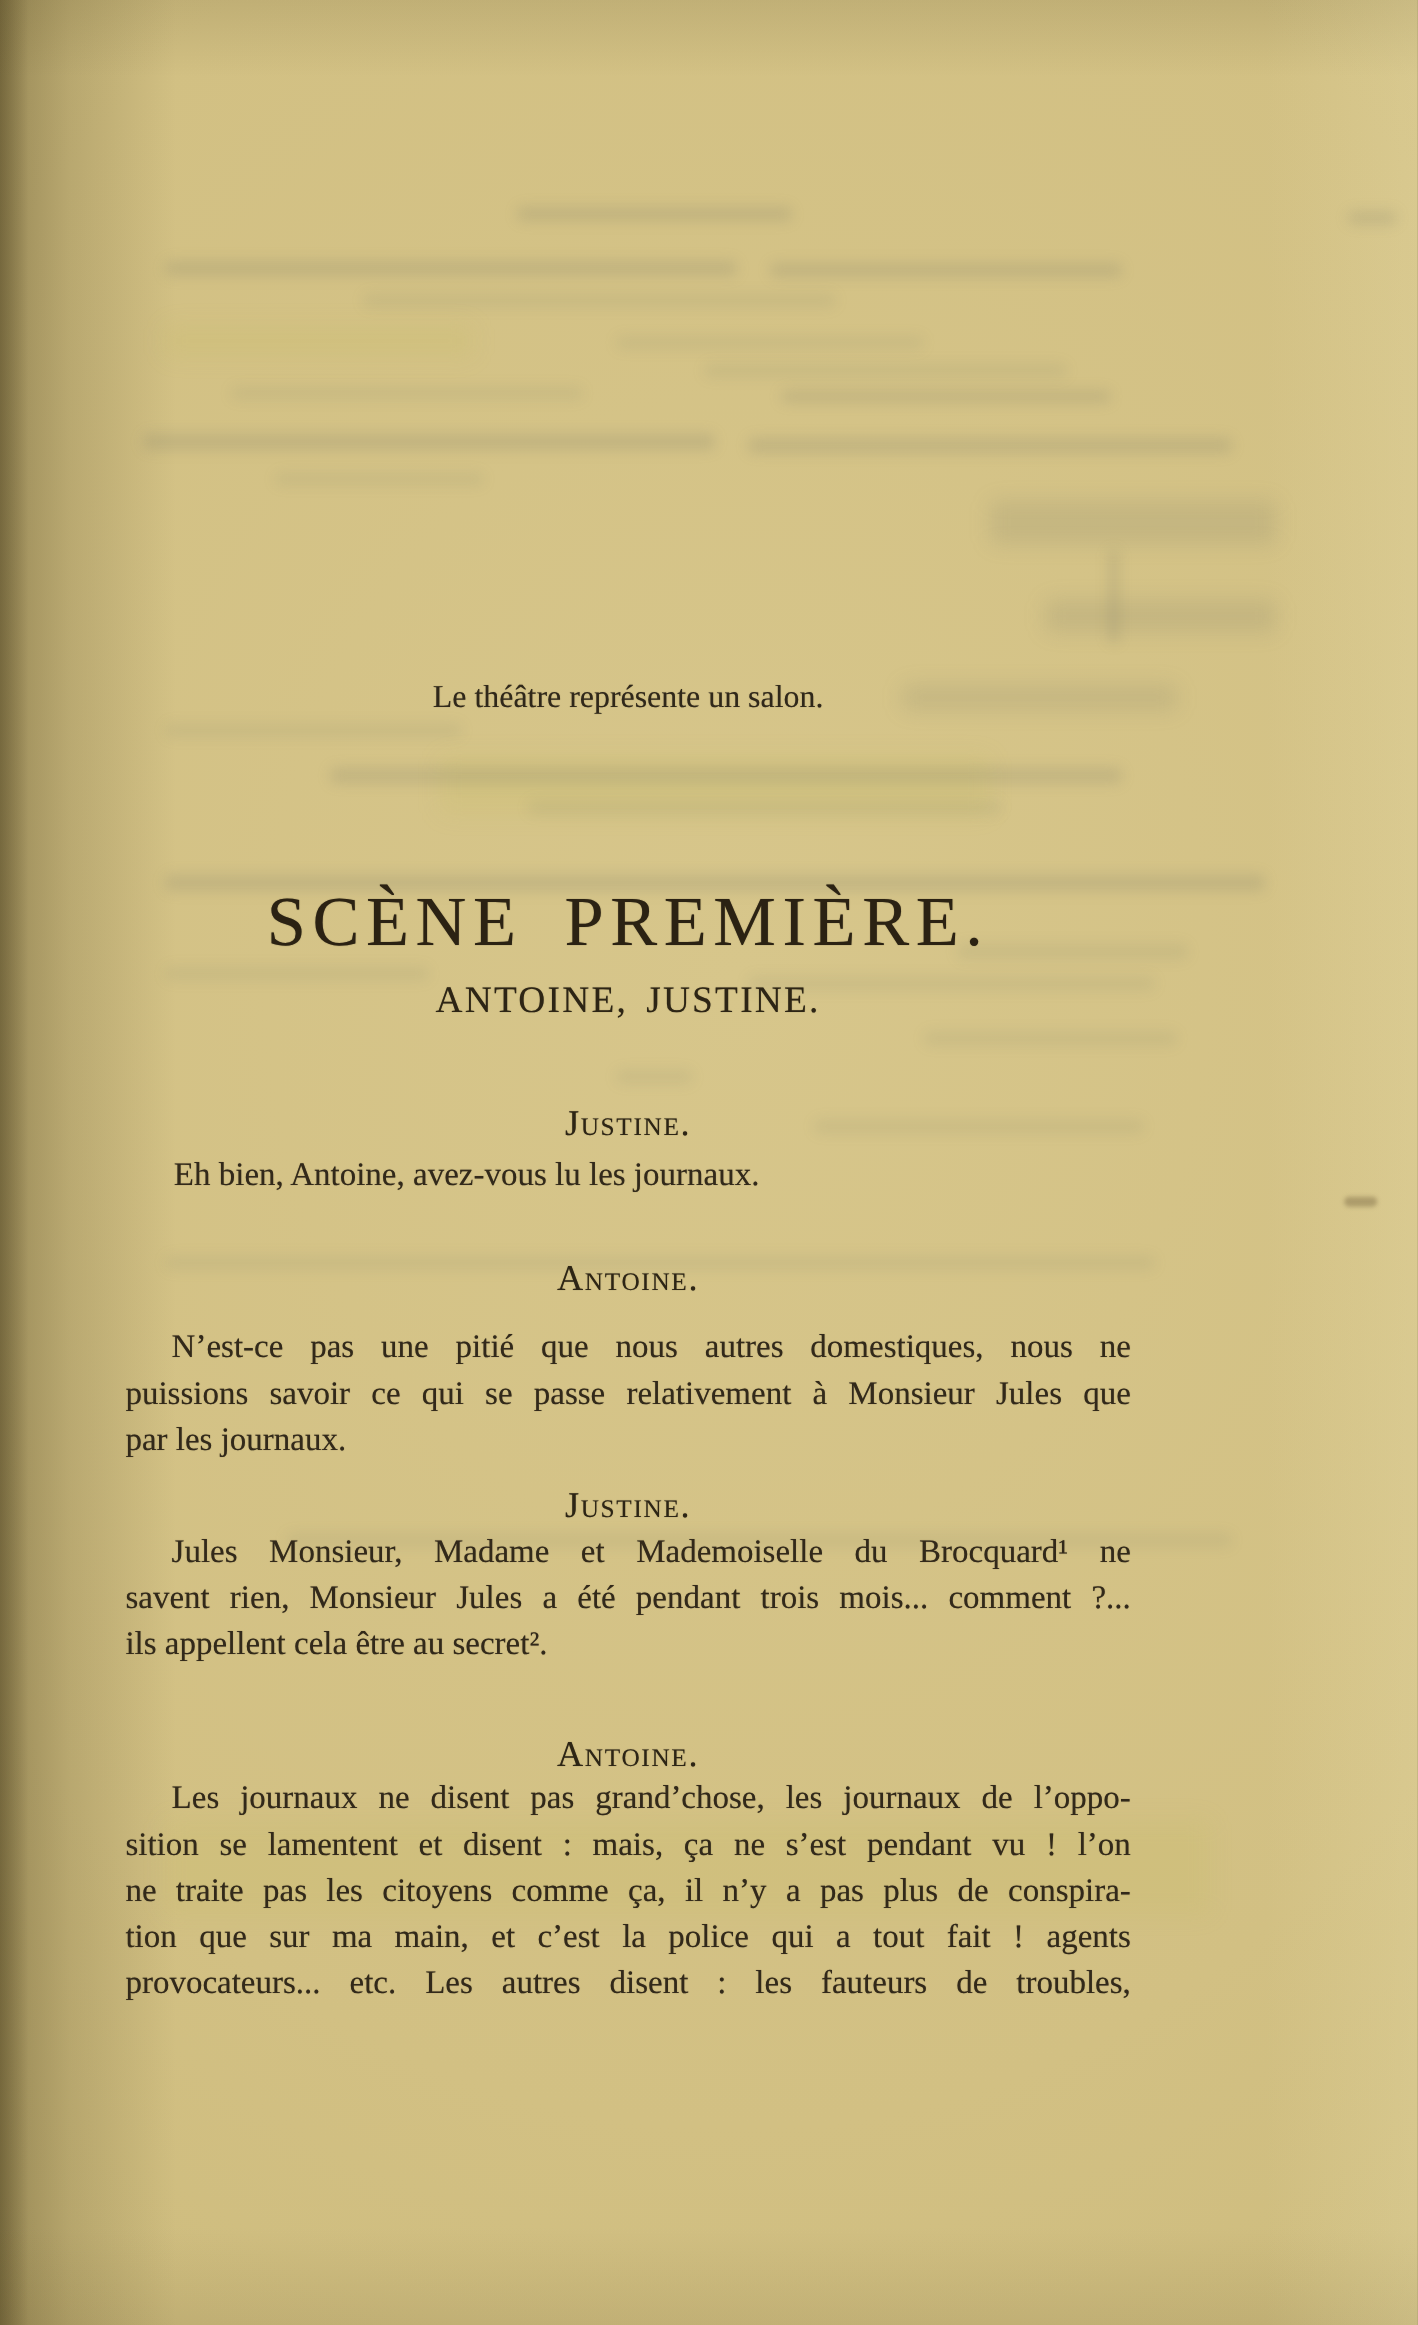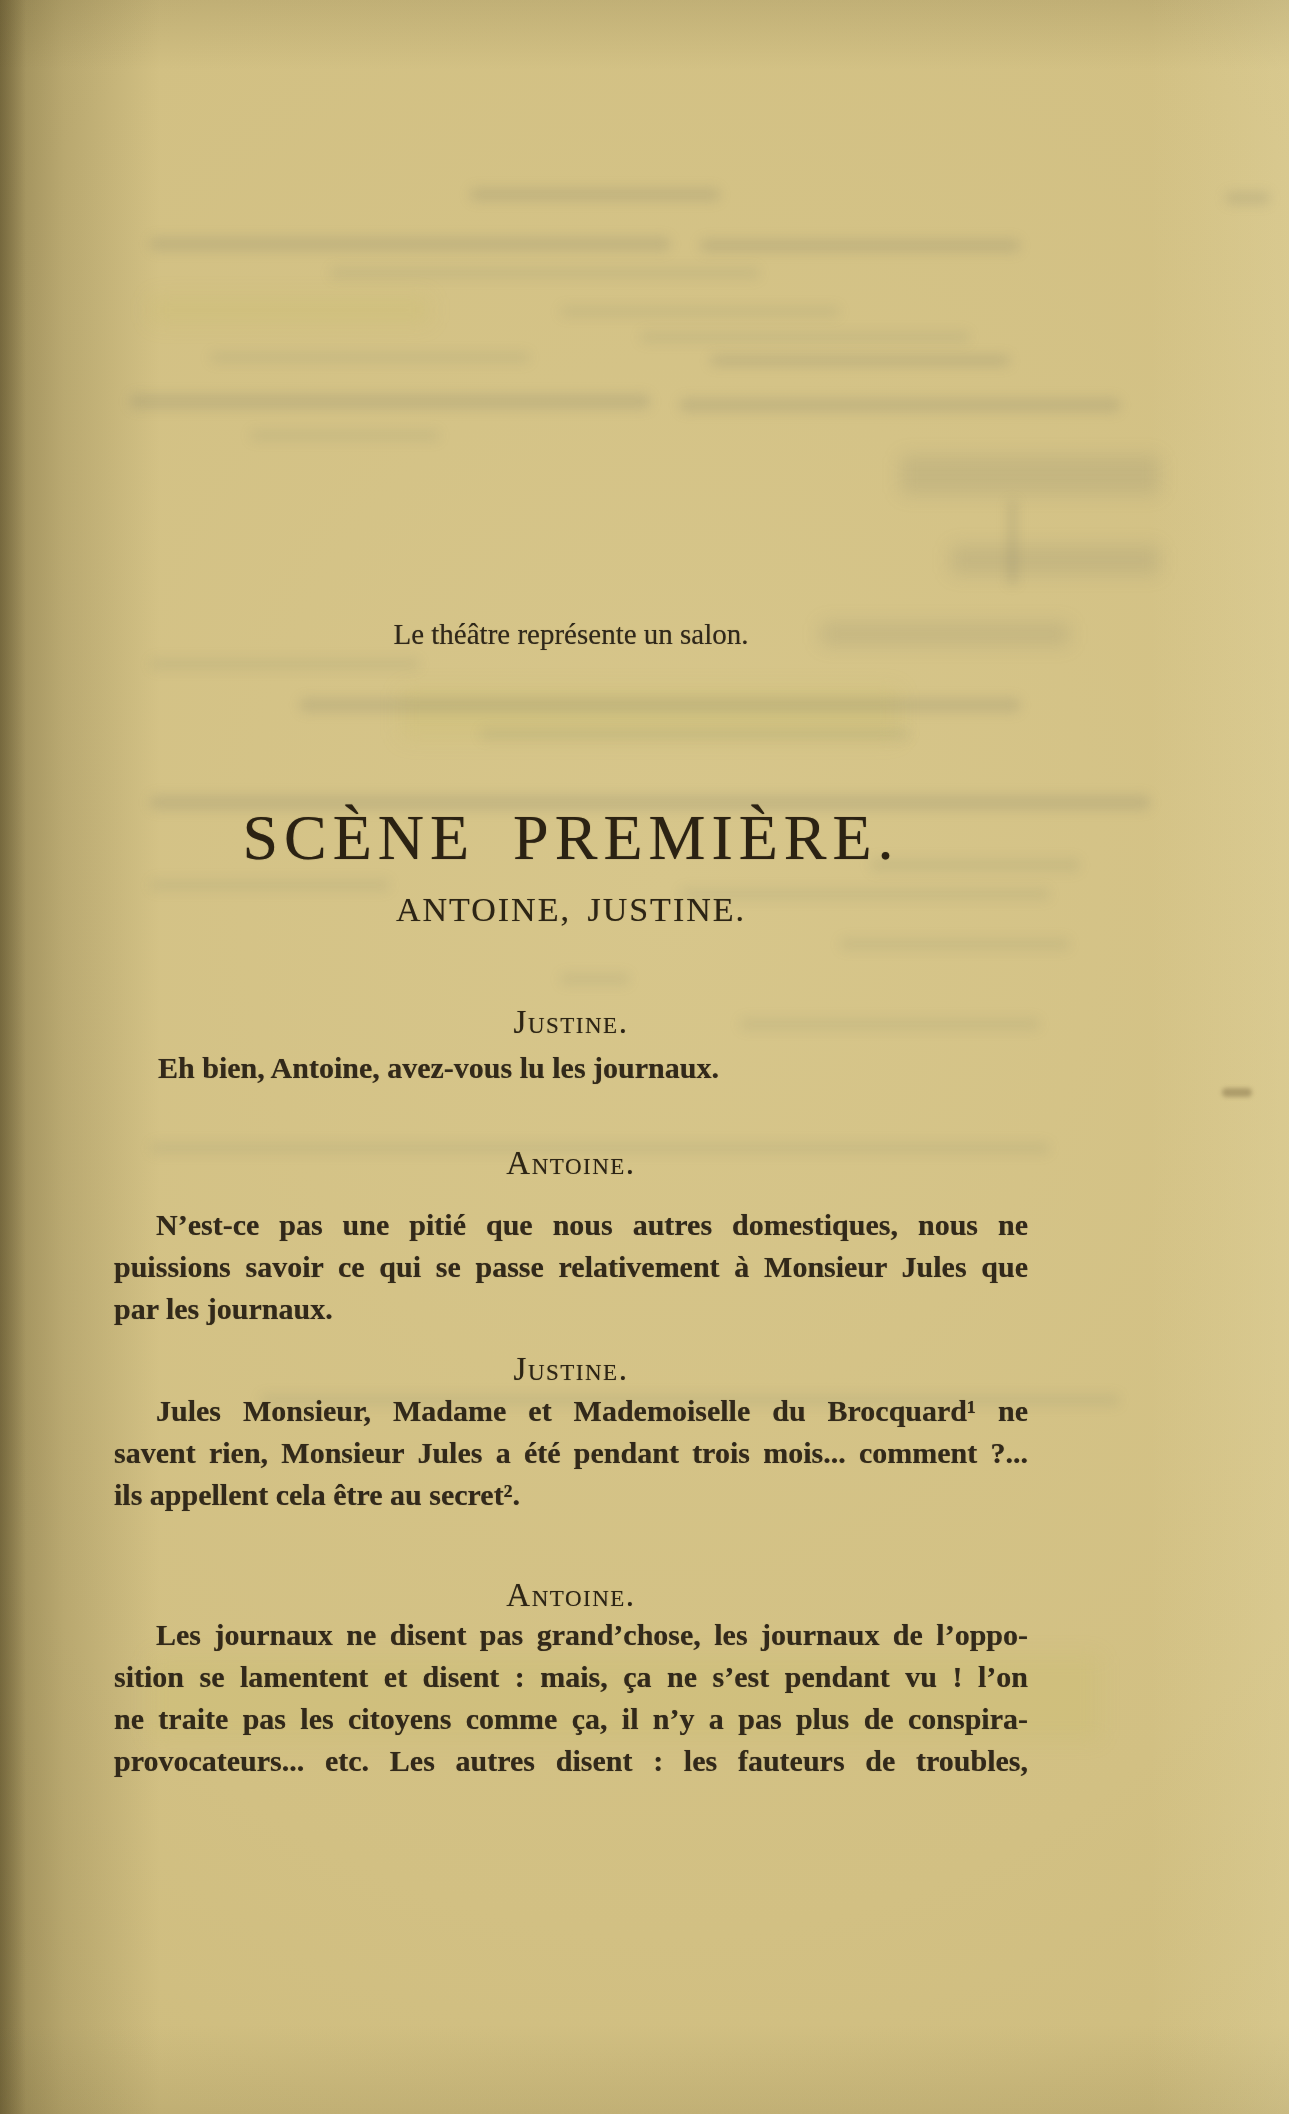--- a/index.html
+++ b/index.html
@@ -59,21 +59,21 @@
   .speaker{
     text-align:center;
     font-variant:small-caps;
     font-size:33px;line-height:1.2;letter-spacing:1.5px;
     color:#2d2515;text-shadow:0 0 0.8px rgba(45,37,21,0.5);
   }
   .speech-lines{
     font-size:30px;line-height:42px;
     color:#32291a;text-shadow:0 0 0.8px rgba(50,41,26,0.55);
   }
-  .line{display:block;font-weight:bold;}
+  .line{display:block;}
   .line.justify{text-align:justify;text-align-last:justify;text-justify:inter-word;}
   .line.indent{text-indent:42px;}
   .line.indent-sm{text-indent:44px;}
   .sp1{top:1003px;} .sp1-lines{top:1047px;}
   .sp2{top:1144px;} .sp2-lines{top:1186px;margin-top:18px;}
   .sp3{top:1350px;} .sp3-lines{top:1390px;}
   .sp4{top:1576px;} .sp4-lines{top:1614px;}
 </style>
 </head>
 <body>
@@ -143,16 +143,17 @@
     <span class="line justify indent">Jules Monsieur, Madame et Mademoiselle du Brocquard¹ ne</span>
     <span class="line justify">savent rien, Monsieur Jules a été pendant trois mois... comment ?...</span>
     <span class="line">ils appellent cela être au secret².</span>
   </div>
 
   <div class="text-block speaker sp4">Antoine.</div>
   <div class="text-block speech-lines sp4-lines">
     <span class="line justify indent">Les journaux ne disent pas grand’chose, les journaux de l’oppo-</span>
     <span class="line justify">sition se lamentent et disent : mais, ça ne s’est pendant vu ! l’on</span>
     <span class="line justify">ne traite pas les citoyens comme ça, il n’y a pas plus de conspira-</span>
+    <span class="line justify">tion que sur ma main, et c’est la police qui a tout fait ! agents</span>
     <span class="line justify">provocateurs... etc. Les autres disent : les fauteurs de troubles,</span>
   </div>
 
 </div>
 
 </body></html>

